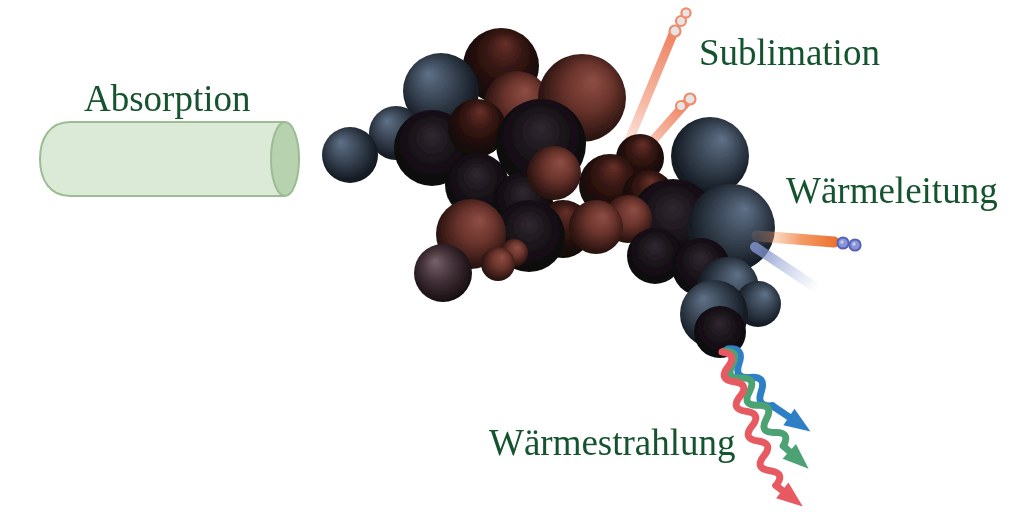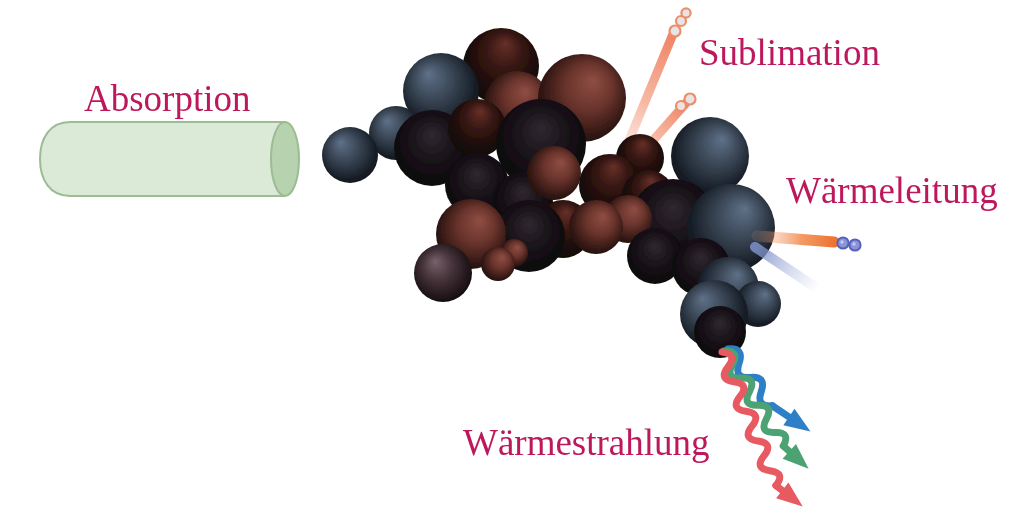--- a/index.html
+++ b/index.html
@@ -1,24 +1,24 @@
 <!DOCTYPE html>
 <html><head>
 <meta charset="utf-8">
 <style>
   html,body{margin:0;padding:0;background:#ffffff;}
   body{width:1024px;height:512px;position:relative;overflow:hidden;
        font-family:"Liberation Serif","DejaVu Serif",serif;}
   .stage{position:absolute;left:0;top:0;width:1024px;height:512px;}
-  .lbl{position:absolute;color:#be185d;font-size:37px;line-height:1.05;
+  .lbl{position:absolute;color:#14532d;font-size:37px;line-height:1.05;
        white-space:nowrap;letter-spacing:0px;}
   .lbl-absorption{left:84px;top:80px;}
   .lbl-sublimation{left:699px;top:34px;}
   .lbl-waermeleitung{left:758px;top:172px;margin-left:28px;}
-  .lbl-waermestrahlung{left:463px;top:424px;}
+  .lbl-waermestrahlung{left:489px;top:424px;}
 </style>
 </head>
 <body>
 
 <svg class="stage" width="1024" height="512" viewBox="0 0 1024 512" xmlns="http://www.w3.org/2000/svg">
   <defs>
     <linearGradient id="subTrail1" gradientUnits="userSpaceOnUse" x1="616" y1="172" x2="673" y2="34">
       <stop offset="0" stop-color="rgba(243,151,120,0)"></stop>
       <stop offset="0.5" stop-color="rgba(241,138,104,0.6)"></stop>
       <stop offset="1" stop-color="rgba(238,124,90,0.95)"></stop>

